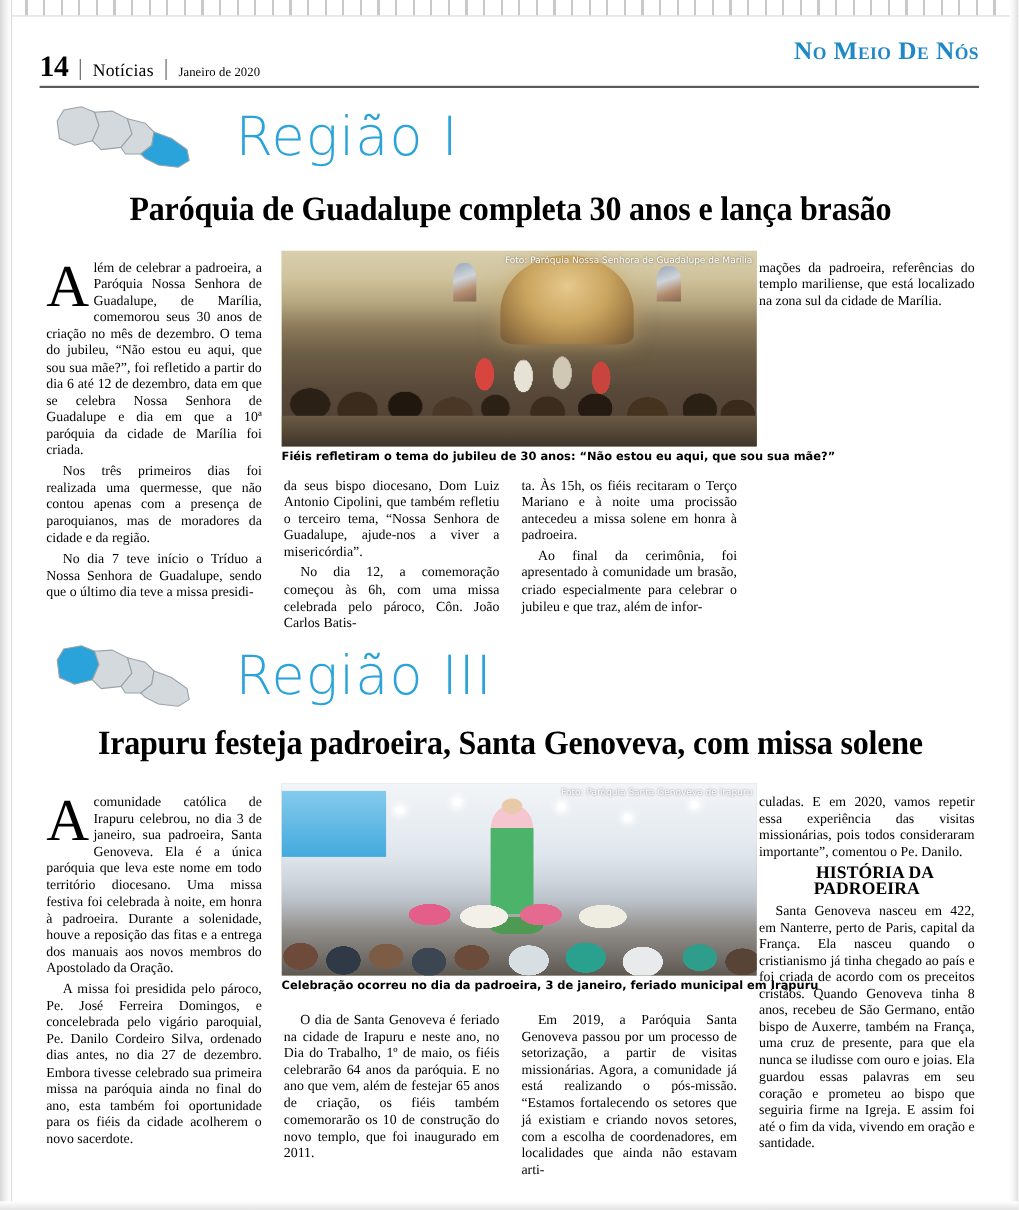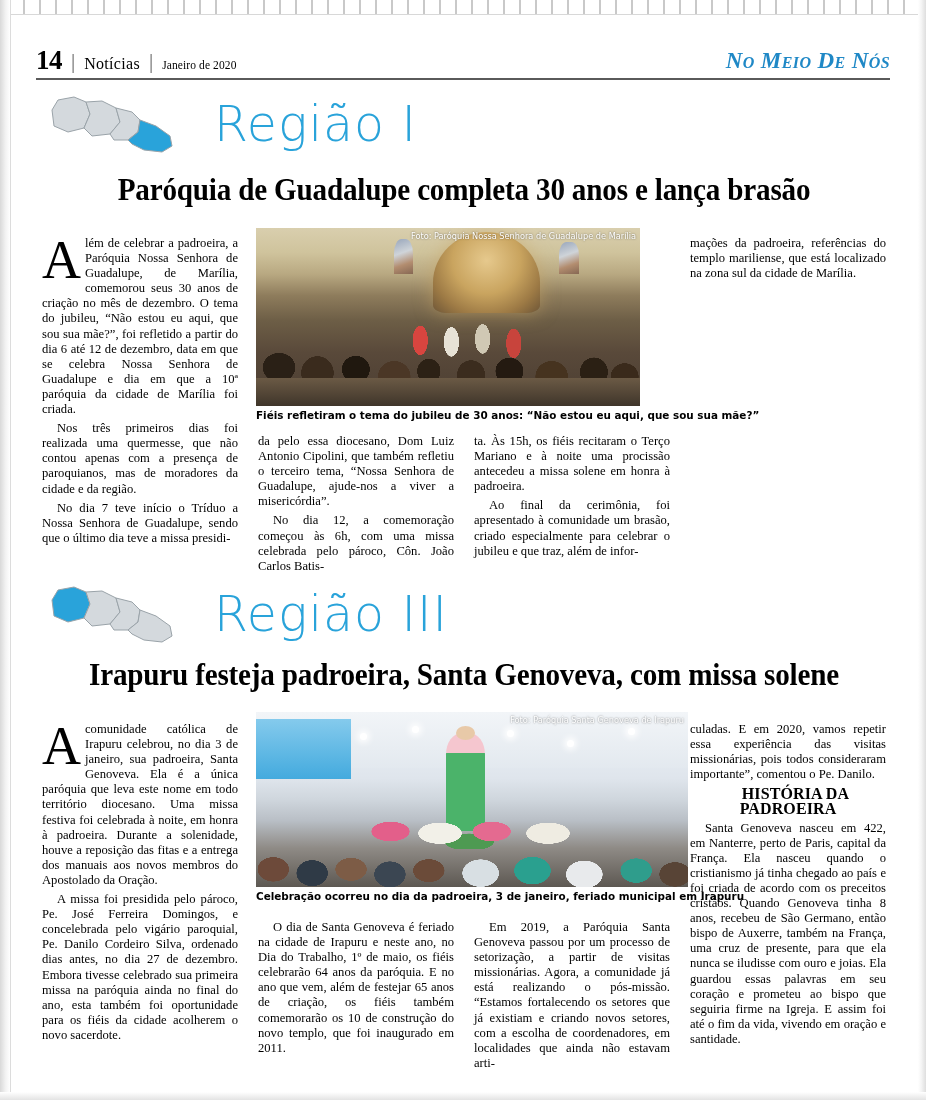--- a/index.html
+++ b/index.html
@@ -87,23 +87,22 @@
     font-family: "Liberation Serif", serif;
     font-size: 11.5px;
     letter-spacing: 0.1px;
   }
   .masthead-title {
     font-family: "Liberation Serif", serif;
     color: #1f88c6;
     font-weight: bold;
     font-size: 23px;
     letter-spacing: 0.4px;
-    padding-bottom: 4px;
+    padding-bottom: 18px;
     font-variant: small-caps;
-    font-style: italic;
   }
 
   
   .region-banner {
     position: absolute;
     display: flex;
     align-items: center;
     gap: 30px;
   }
   .region-map { width: 140px; height: 72px; flex: none; }
@@ -332,42 +331,42 @@
         <path d="M76,34 L72,20 L88,24 L96,32 L94,44 L84,52 L70,52 L66,46 Z" fill="#d4d9dd"></path>
         <path d="M94,44 L96,32 L112,38 L126,48 L128,58 L118,64 L100,62 L88,56 L84,52 Z" fill="#29a3da"></path>
       </g>
     </svg>
     <span class="region-label">Região I</span>
   </div>
 
   <div class="headline" style="top:172px;">Paróquia de Guadalupe completa 30 anos e lança brasão</div>
 
   <div class="photo-block" style="left:256px; top:228px; width:432px;">
-    <div class="photo-frame" style="width:384px; height:178px;">
+    <div class="photo-frame" style="width:432px; height:178px;">
       <div class="ph1-bg"></div>
       <div class="ph1-apse"></div>
       <div class="ph1-stain" style="left:36%; top:6%; width:5%; height:20%; border-radius:40% 40% 0 0;"></div>
       <div class="ph1-stain" style="left:79%; top:8%; width:5%; height:18%; border-radius:40% 40% 0 0;"></div>
       <div class="ph1-crowd"></div>
       <div class="ph1-kids"></div>
       <div class="ph1-floor"></div>
       <div class="photo-credit">Foto: Paróquia Nossa Senhora de Guadalupe de Marília</div>
     </div>
     <div class="photo-caption">Fiéis refletiram o tema do jubileu de 30 anos: “Não estou eu aqui, que sou sua mãe?”</div>
   </div>
 
   <div class="article" style="top:232px;">
     <div class="cols">
       <div class="col">
         <p class="dropcap noindent">Além de celebrar a padroeira, a Paróquia Nossa Senhora de Guadalupe, de Marília, comemorou seus 30 anos de criação no mês de dezembro. O tema do jubileu, “Não estou eu aqui, que sou sua mãe?”, foi refletido a partir do dia 6 até 12 de dezembro, data em que se celebra Nossa Senhora de Guadalupe e dia em que a 10ª paróquia da cidade de Marília foi criada.</p>
         <p>Nos três primeiros dias foi realizada uma quermesse, que não contou apenas com a presença de paroquianos, mas de moradores da cidade e da região.</p>
         <p>No dia 7 teve início o Tríduo a Nossa Senhora de Guadalupe, sendo que o último dia teve a missa presidi-</p>
       </div>
       <div class="col" style="padding-top:198px;">
-        <p class="noindent">da pelo essa diocesano, Dom Luiz Antonio Cipolini, que também refletiu o terceiro tema, “Nossa Senhora de Guadalupe, ajude-nos a viver a misericórdia”.</p>
+        <p class="noindent">da seus bispo diocesano, Dom Luiz Antonio Cipolini, que também refletiu o terceiro tema, “Nossa Senhora de Guadalupe, ajude-nos a viver a misericórdia”.</p>
         <p>No dia 12, a comemoração começou às 6h, com uma missa celebrada pelo pároco, Côn. João Carlos Batis-</p>
       </div>
       <div class="col" style="padding-top:198px;">
         <p class="noindent">ta. Às 15h, os fiéis recitaram o Terço Mariano e à noite uma procissão antecedeu a missa solene em honra à padroeira.</p>
         <p>Ao final da cerimônia, foi apresentado à comunidade um brasão, criado especialmente para celebrar o jubileu e que traz, além de infor-</p>
       </div>
       <div class="col">
         <p class="noindent">mações da padroeira, referências do templo mariliense, que está localizado na zona sul da cidade de Marília.</p>
       </div>
     </div>

